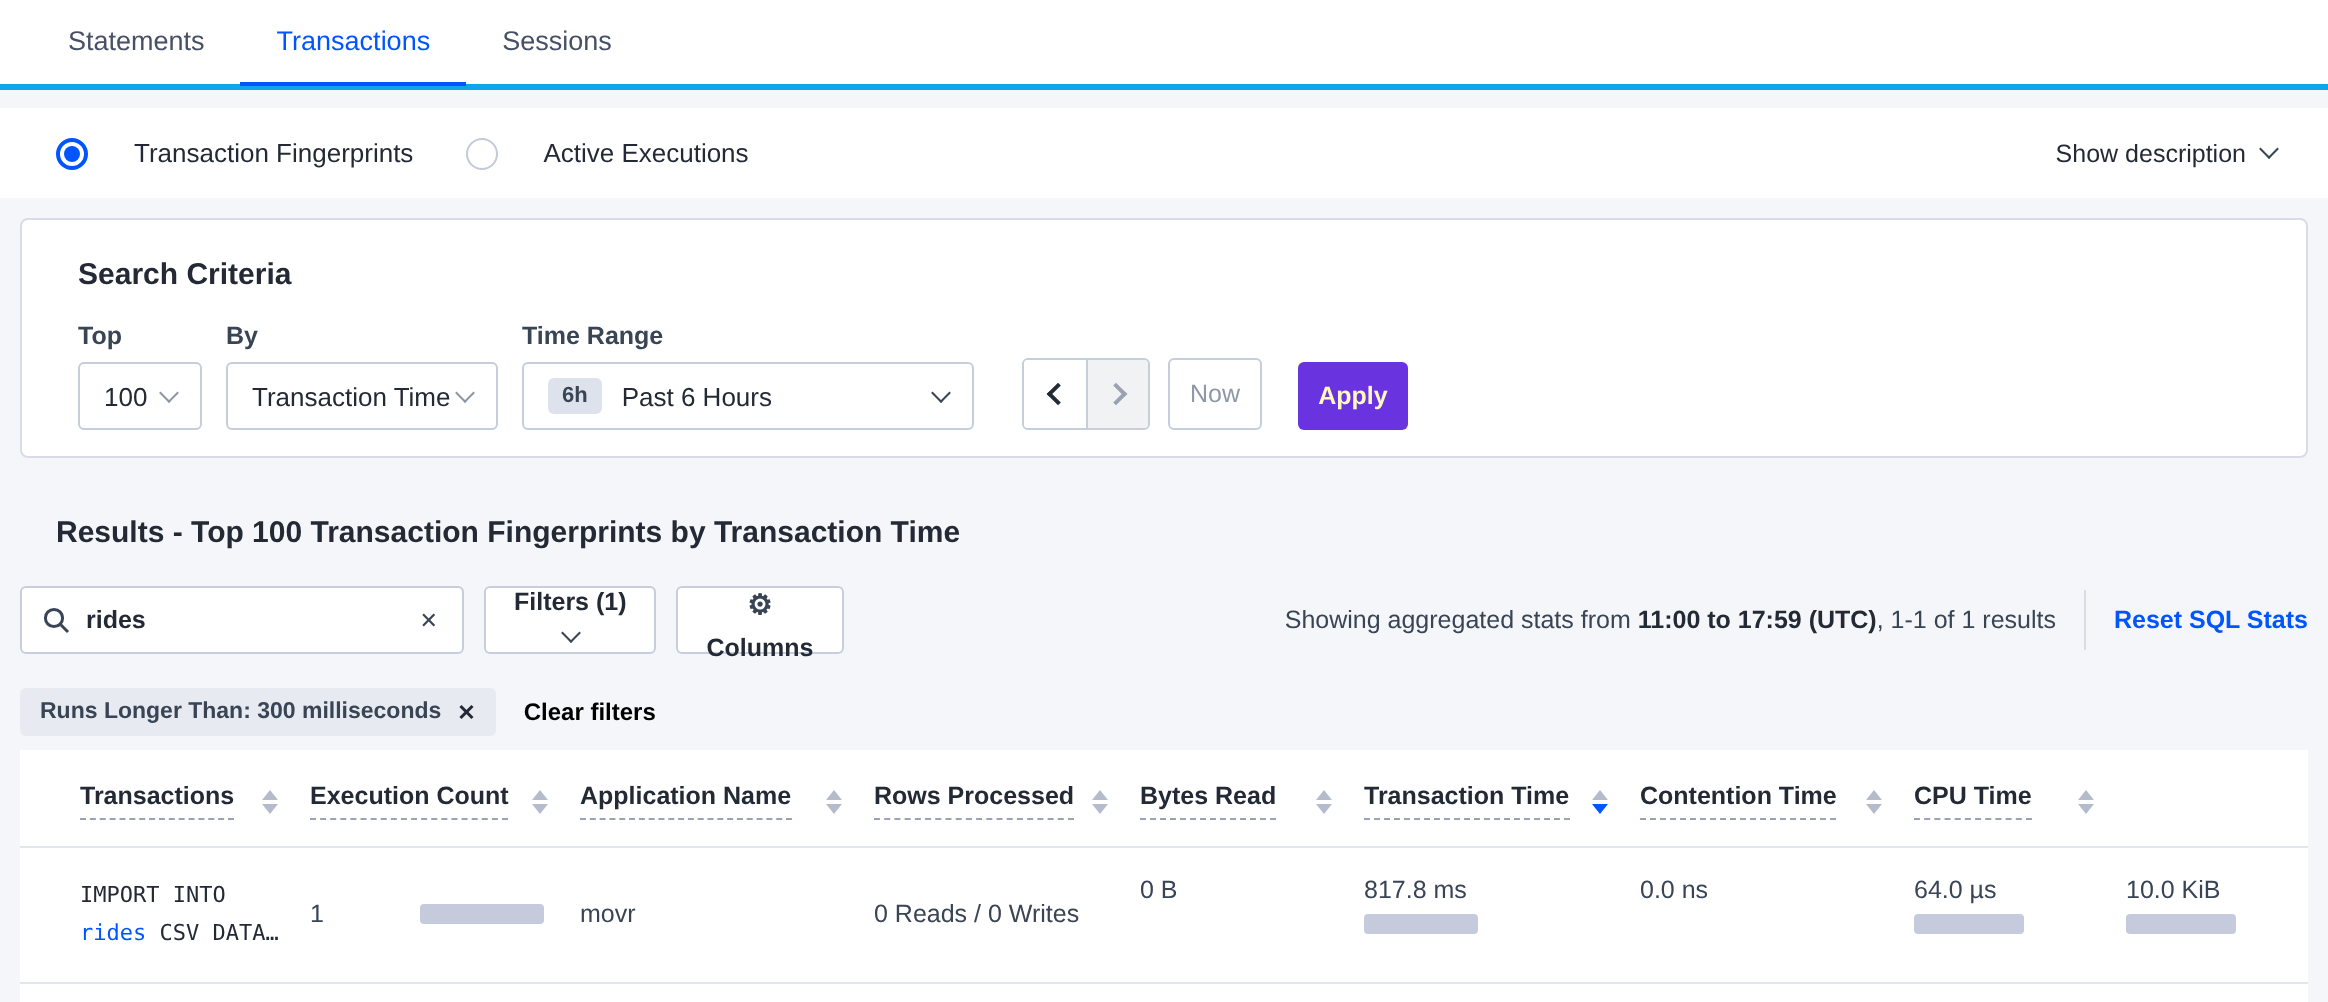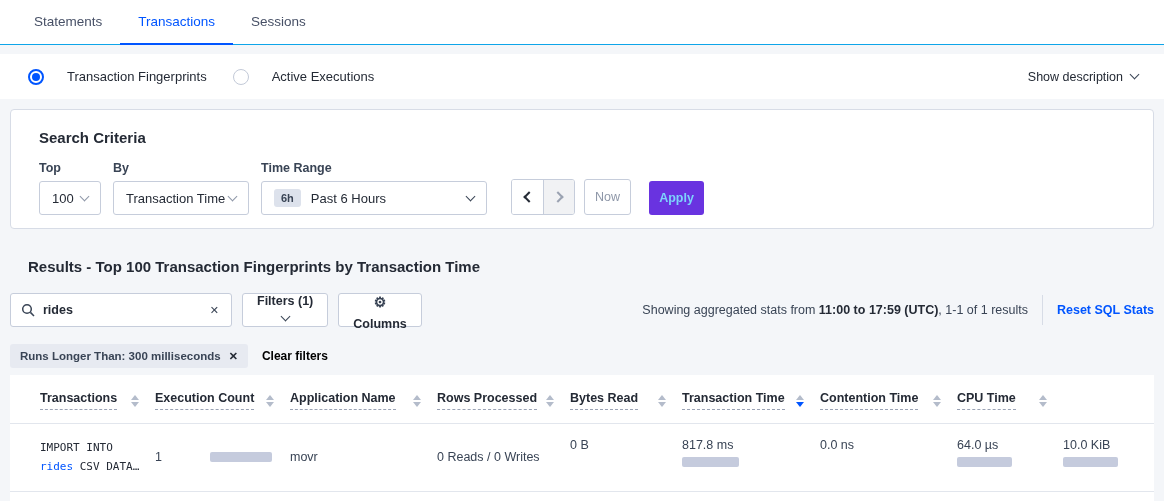--- a/index.html
+++ b/index.html
@@ -1,20 +1,20 @@
 <!DOCTYPE html>
 <html><head>
 <meta charset="utf-8">
 <style>
   * { margin:0; padding:0; box-sizing:border-box; }
   html,body { width:1164px; height:501px; overflow:hidden; }
   body { background:#f4f6f9; font-family:"Liberation Sans", sans-serif; color:#242a35; }
 
   
-  .tabbar { background:#fff; height:45px; border-bottom:1px solid #0ea5e9; display:flex; align-items:stretch; padding-left:16px; }
+  .tabbar { background:#fff; height:45px; border-bottom:3px solid #0ea5e9; display:flex; align-items:stretch; padding-left:16px; }
   .tab { display:flex; align-items:center; padding:0 18px; font-size:13.5px; color:#475066; cursor:pointer; border-bottom:2px solid transparent; margin-bottom:-1px; }
   .tab.active { color:#0055ff; border-bottom-color:#0055ff; font-weight:400; }
 
   
   .radio-band { background:#fff; height:45px; margin-top:9px; display:flex; align-items:center; justify-content:space-between; padding:0 26px 0 28px; }
   .radio-group { display:flex; align-items:center; gap:26px; }
   .radio-opt { display:flex; align-items:center; gap:23px; font-size:13px; color:#242a35; cursor:pointer; }
   .radio-circle { width:16px; height:16px; border-radius:50%; border:1px solid #c3cad8; background:#fff; position:relative; flex:0 0 auto; }
   .radio-circle.sel { border:2px solid #0055ff; }
   .radio-circle.sel::after { content:""; position:absolute; left:2px; top:2px; width:8px; height:8px; border-radius:50%; background:#0055ff; }
@@ -36,21 +36,21 @@
   .sel-range { width:226px; }
   .range-badge { background:#dde2ec; color:#394455; font-size:11px; font-weight:bold; border-radius:3px; padding:3px 7px; margin-right:10px; }
   .arrow-group { display:flex; margin-left:12px; border:1px solid #c6cddb; border-radius:3px; overflow:hidden; height:36px; }
   .arrow-btn { width:31px; display:flex; align-items:center; justify-content:center; background:#fff; cursor:pointer; }
   .arrow-btn + .arrow-btn { border-left:1px solid #c6cddb; }
   .arrow-btn.disabled { background:#f1f2f4; cursor:default; }
   .arr { width:8px; height:8px; border-left:2.2px solid #242a35; border-bottom:2.2px solid #242a35; }
   .arr.left { transform:rotate(45deg); margin-left:3px; }
   .arr.right { transform:rotate(-135deg); margin-right:3px; border-color:#9aa2b1; }
   .now-btn { margin-left:9px; height:36px; width:47px; border:1px solid #c6cddb; border-radius:3px; background:#fff; color:#8e97a8; font-size:12.5px; display:flex; align-items:center; justify-content:center; cursor:default; }
-  .apply-btn { margin-left:18px; height:34px; width:55px; border:none; border-radius:3px; background:#6933e0; color:#7dd3fc; font-size:12.5px; font-weight:bold; display:flex; align-items:center; justify-content:center; cursor:pointer; }
+  .apply-btn { margin-left:18px; height:34px; width:55px; border:none; border-radius:3px; background:#6933e0; color:#fef9c3; font-size:12.5px; font-weight:bold; display:flex; align-items:center; justify-content:center; cursor:pointer; }
 
   
   .results-heading { margin:29px 0 0 28px; font-size:15px; font-weight:bold; color:#242a35; }
   .controls-row { display:flex; align-items:center; margin:18px 10px 0; height:34px; }
   .search-box { width:222px; height:34px; border:1px solid #c6cddb; border-radius:3px; background:#fff; display:flex; align-items:center; padding:0 10px; }
   .search-box input { border:none; outline:none; flex:1; font-size:12.5px; font-weight:bold; color:#242a35; font-family:"Liberation Sans", sans-serif; min-width:0; background:transparent; }
   .search-clear { color:#394455; font-size:11px; cursor:pointer; padding:2px; }
   .ctl-btn { height:34px; border:1px solid #c6cddb; border-radius:3px; background:#fff; display:flex; align-items:center; gap:7px; padding:0 14px; font-size:12.5px; font-weight:bold; color:#242a35; margin-left:10px; cursor:pointer;flex-direction:column; }
   .gear { font-size:14px; color:#394455; }
   .stats-area { margin-left:auto; display:flex; align-items:center; }

